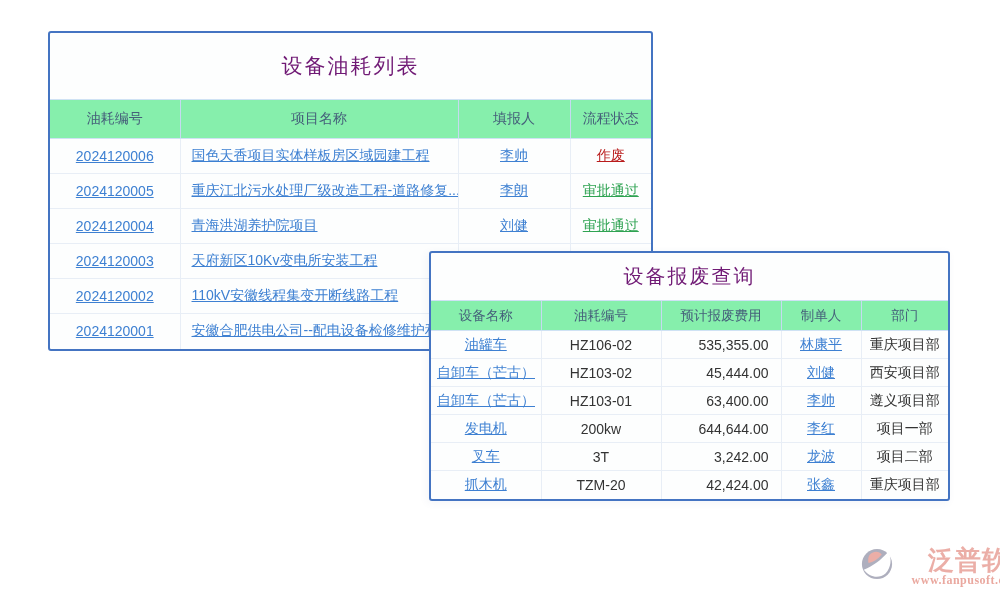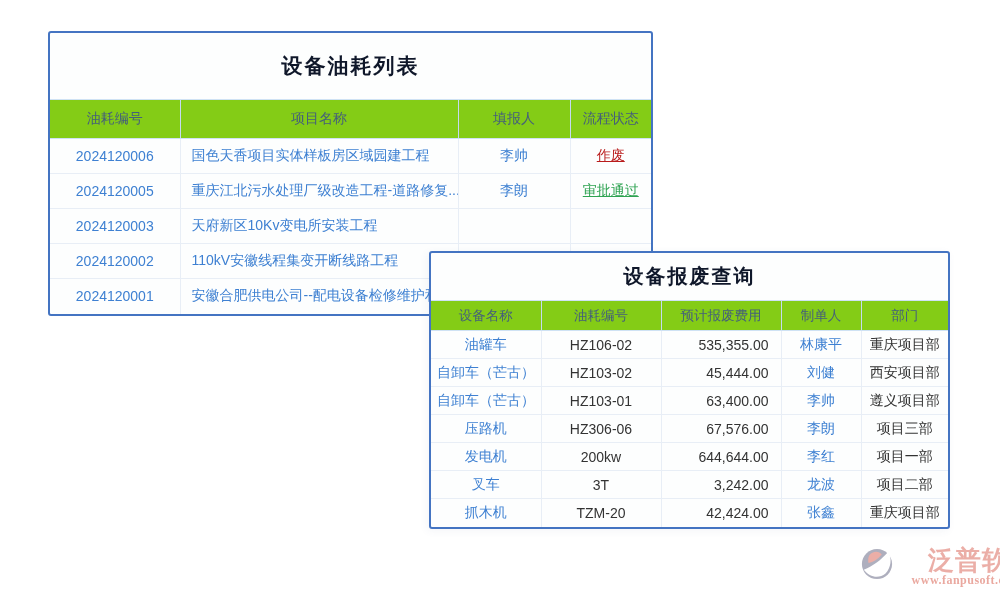--- a/index.html
+++ b/index.html
@@ -12,29 +12,29 @@
     position: absolute;
     background: #fdfefe;
     border: 2px solid #4474c2;
     border-radius: 3px;
   }
   .card-fuel  { left: 48px;  top: 31px;  width: 605px; z-index: 1; }
   .card-scrap { left: 429px; top: 251px; width: 521px; z-index: 2; box-shadow: -2px 2px 8px rgba(60,90,140,0.06); }
 
   .card-title {
     display: flex; align-items: center; justify-content: center;
-    font-weight: bold; color: #0f172a; letter-spacing: 2px;
+    font-weight: normal; color: #701a75; letter-spacing: 2px;
   }
   .card-fuel  .card-title { height: 66px; font-size: 21px; }
   .card-scrap .card-title { height: 47px; font-size: 20px; text-align: right; }
 
   table { border-collapse: collapse; table-layout: fixed; width: 100%; }
 
   thead th {
-    background: #84cc16;
+    background: #86efac;
     color: #45607a;
     font-weight: normal;
     font-size: 14px;
     border-left: 1px solid #c5daf0;
     border-top: 1px solid #cfe2f4;
     border-bottom: 1px solid #cfe2f4;
     white-space: nowrap; overflow: hidden;
   }
   thead th:first-child { border-left: none; }
   .card-fuel  thead th { height: 39px; }
@@ -47,21 +47,21 @@
     border-left: 1px solid #e8eef6;
     border-bottom: 1px solid #e8eef6;
     white-space: nowrap; overflow: hidden;
     padding: 0 6px;
   }
   tbody td:first-child { border-left: none; }
   tbody tr:last-child td { border-bottom: none; }
   .card-fuel  tbody td { height: 35px; }
   .card-scrap tbody td { height: 28px; font-size: 14px; }
 
-  .cell-link { color: #3e80d2; }
+  .cell-link { color: #3e80d2; text-decoration: underline; }
   .cell-status { text-decoration: underline; }
   td.al-left  { text-align: left;  padding-left: 11px; }
   td.al-right { text-align: right; padding-right: 12px; }
 
   
   .watermark {
     position: absolute; left: 860px; top: 547px; z-index: 3;
     display: flex; align-items: flex-start; opacity: 0.8;
   }
   .wm-icon { width: 34px; height: 34px; margin-right: 3px; }
@@ -106,20 +106,26 @@
     <td class="cell-status" style="color: #b91c1c;">作废</td>
   </tr>
 
   <tr>
     <td class="cell-link">2024120005</td>
     <td class="cell-link al-left">重庆江北污水处理厂级改造工程-道路修复...</td>
     <td class="cell-link">李朗</td>
     <td class="cell-status" style="color: rgb(47, 163, 82);">审批通过</td>
   </tr>
 
+  <tr>
+    <td class="cell-link">2024120004</td>
+    <td class="cell-link al-left">青海洪湖养护院项目</td>
+    <td class="cell-link">刘健</td>
+    <td class="cell-status" style="color: rgb(47, 163, 82);">审批通过</td>
+  </tr>
 
   <tr>
     <td class="cell-link">2024120003</td>
     <td class="cell-link al-left">天府新区10Kv变电所安装工程</td>
     <td class="cell-link"></td>
     <td class=""></td>
   </tr>
 
   <tr>
     <td class="cell-link">2024120002</td>
@@ -175,27 +181,20 @@
   </tr>
 
   <tr>
     <td class="cell-link">自卸车（芒古）</td>
     <td>HZ103-01</td>
     <td class="al-right">63,400.00</td>
     <td class="cell-link">李帅</td>
     <td>遵义项目部</td>
   </tr>
 
-  <tr>
-    <td class="cell-link">压路机</td>
-    <td>HZ306-06</td>
-    <td class="al-right">67,576.00</td>
-    <td class="cell-link">李朗</td>
-    <td>项目三部</td>
-  </tr>
 
   <tr>
     <td class="cell-link">发电机</td>
     <td>200kw</td>
     <td class="al-right">644,644.00</td>
     <td class="cell-link">李红</td>
     <td>项目一部</td>
   </tr>
 
   <tr>

